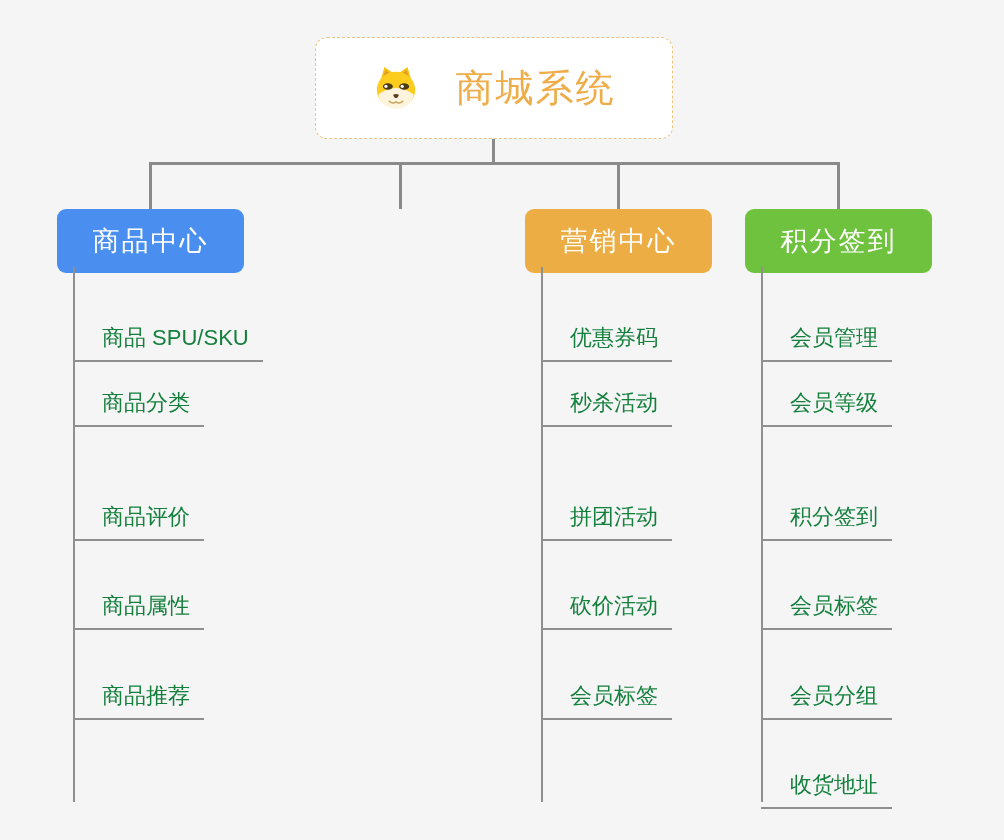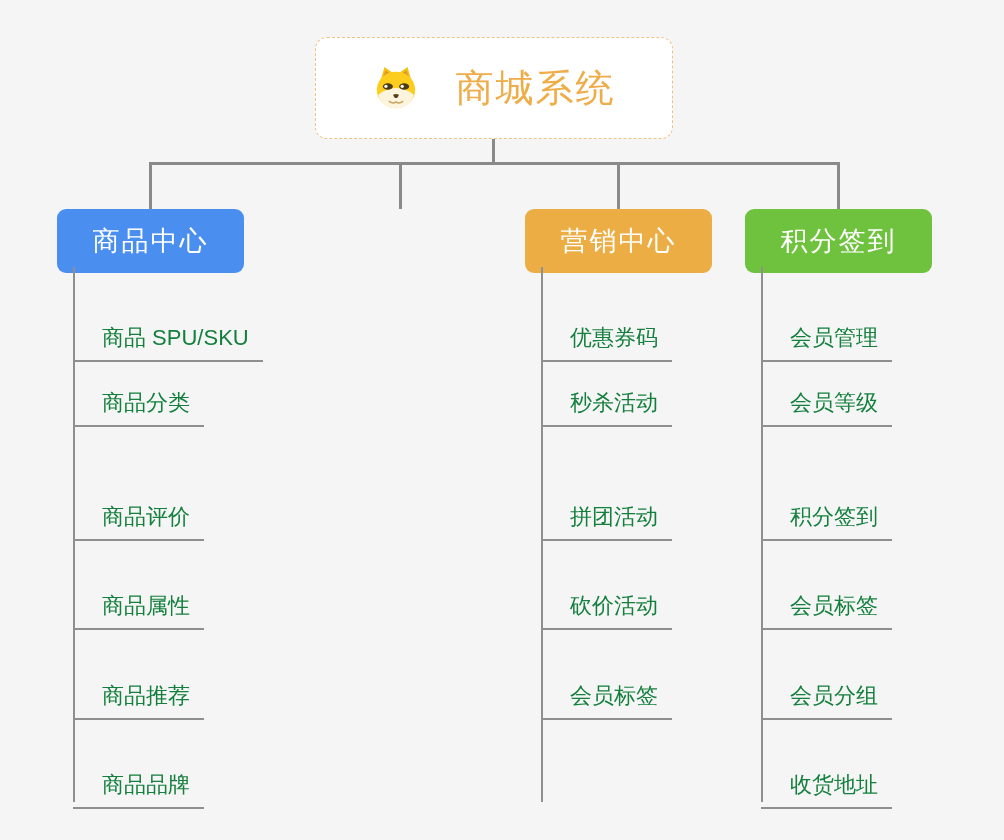--- a/index.html
+++ b/index.html
@@ -134,21 +134,20 @@
   <div class="conn conn-drop d4"></div>
 
   <div class="branch-col c1">
     <div class="branch-node" style="background: rgb(74, 143, 240);">商品中心</div>
     <div class="spine"></div>
     <div class="leaf r1">商品 SPU/SKU</div>
     <div class="leaf r2">商品分类</div>
     <div class="leaf r3">商品评价</div>
     <div class="leaf r4">商品属性</div>
     <div class="leaf r5">商品推荐</div>
-    <div class="leaf r6">商品品牌</div>
   </div>
 
 
   <div class="branch-col c3">
     <div class="branch-node" style="background: rgb(236, 174, 68);">营销中心</div>
     <div class="spine"></div>
     <div class="leaf r1">优惠券码</div>
     <div class="leaf r2">秒杀活动</div>
     <div class="leaf r3">拼团活动</div>
     <div class="leaf r4">砍价活动</div>

